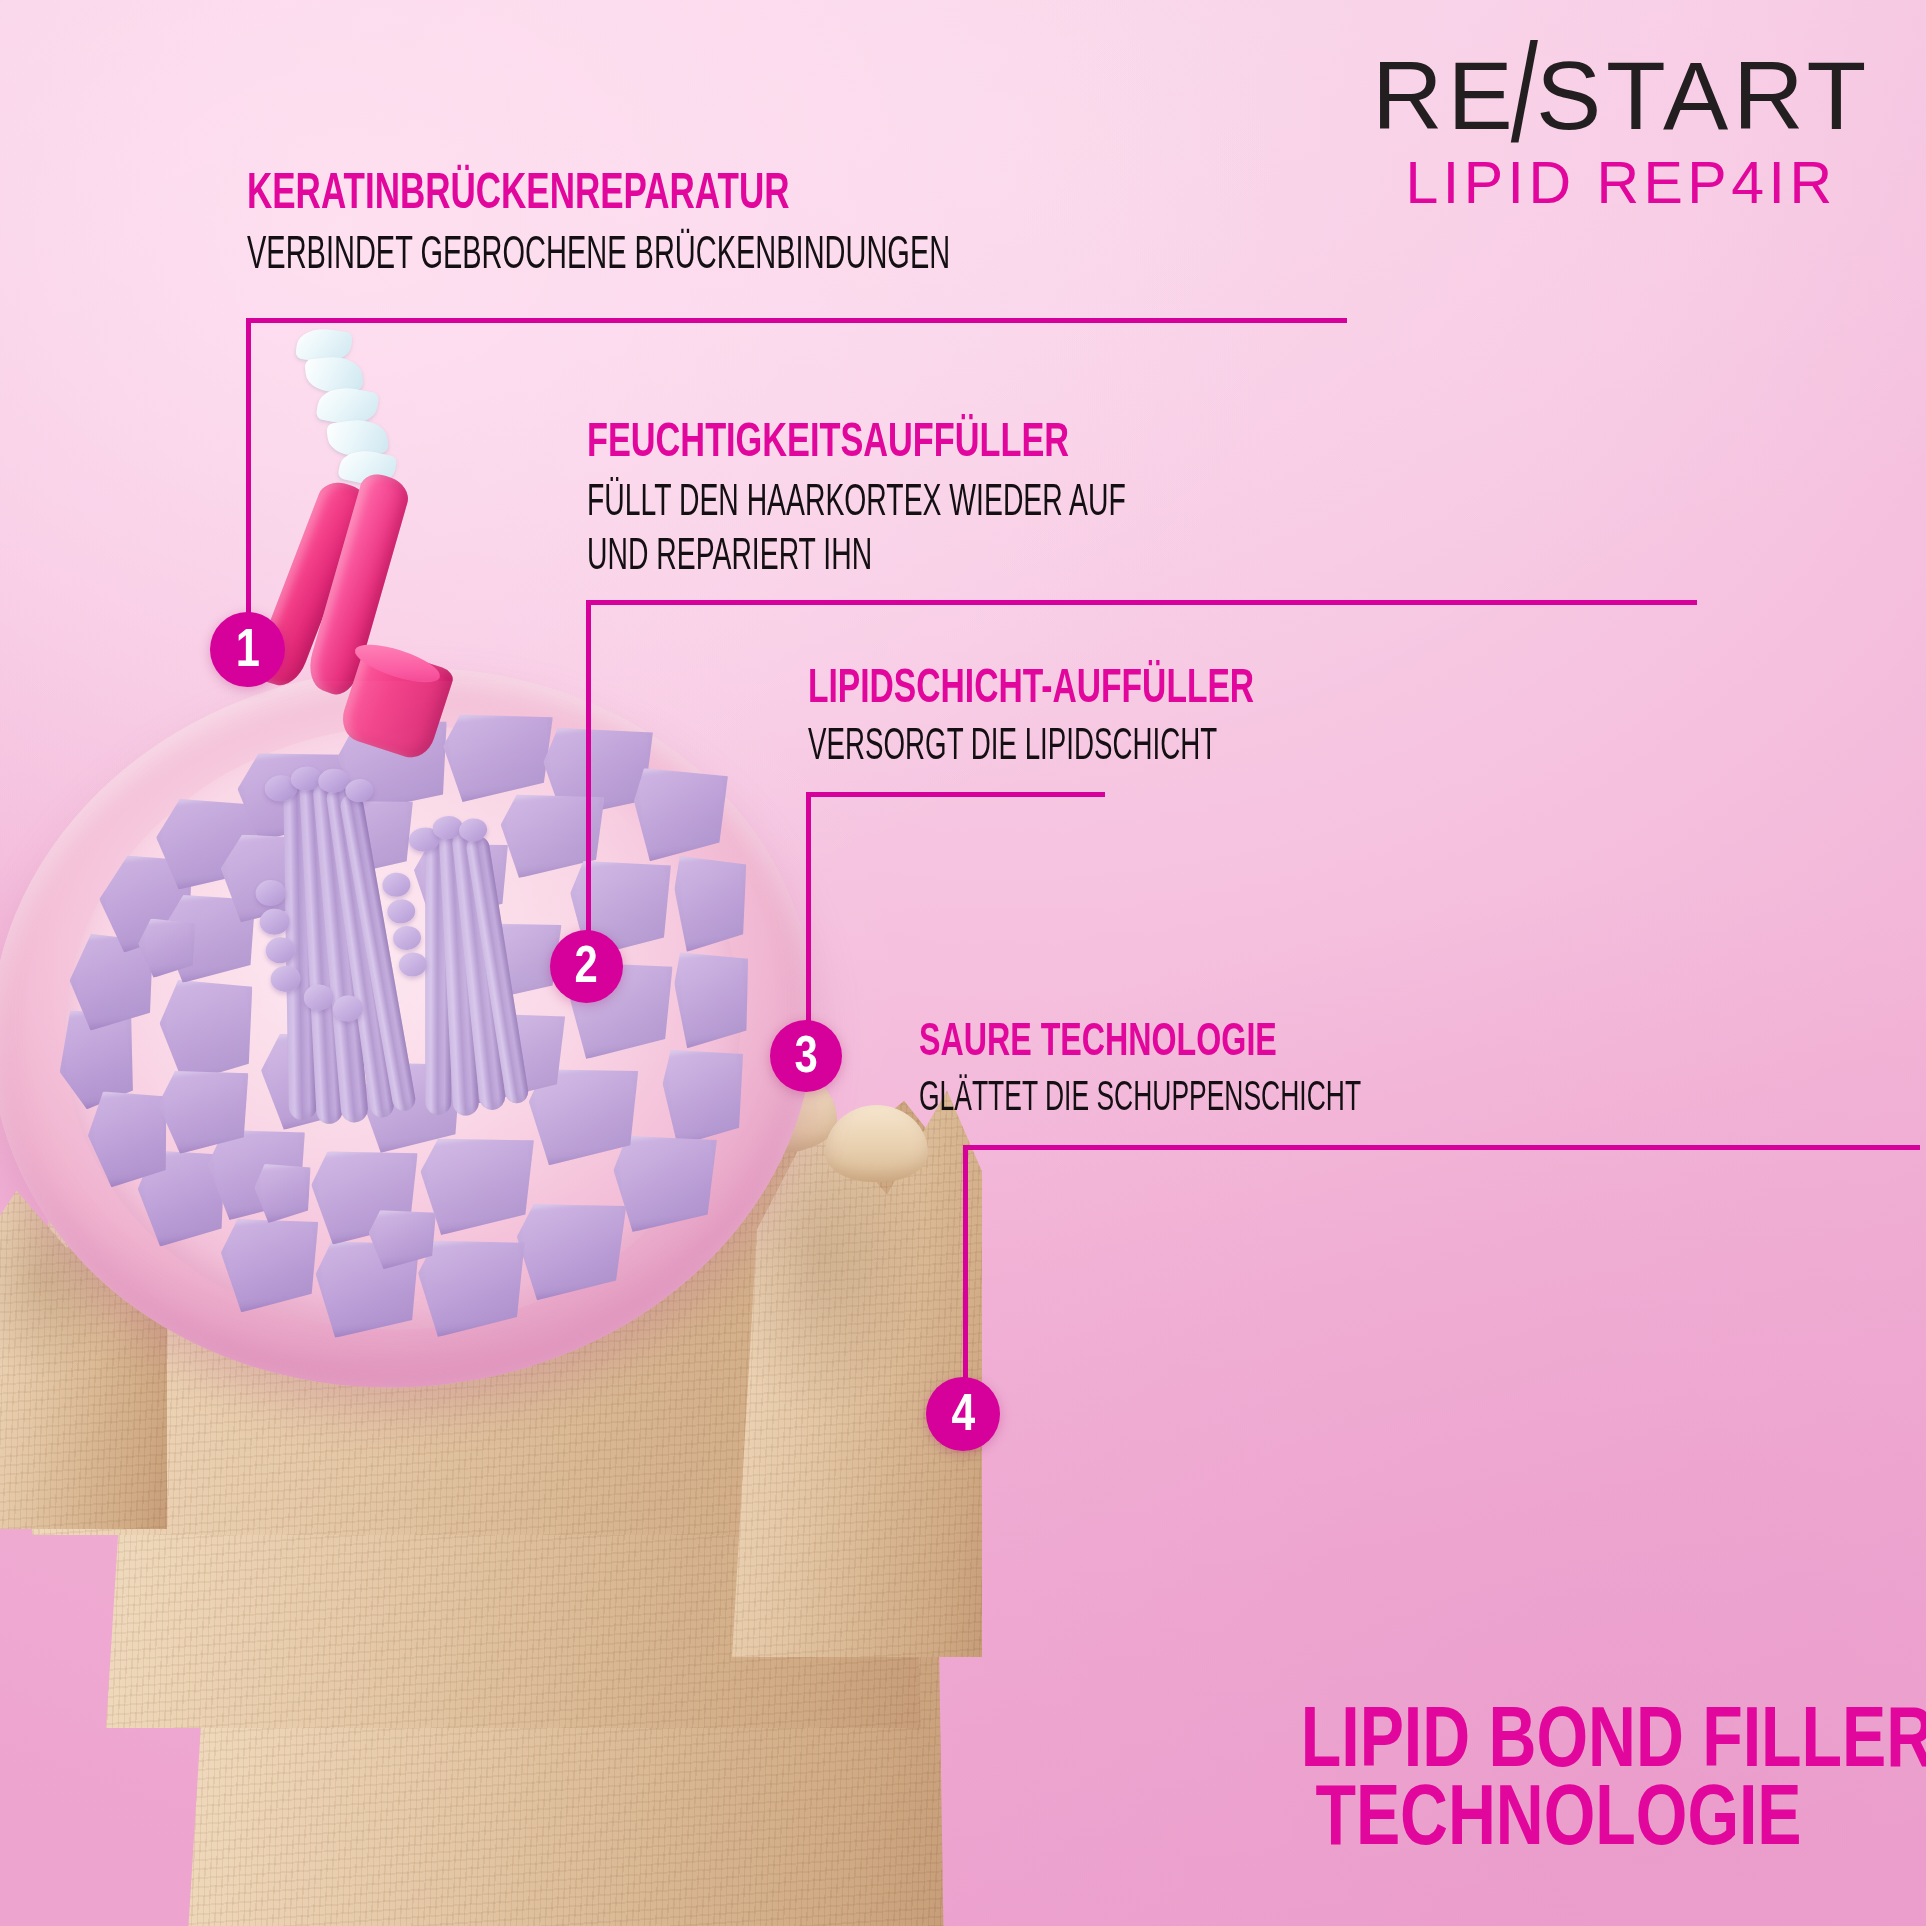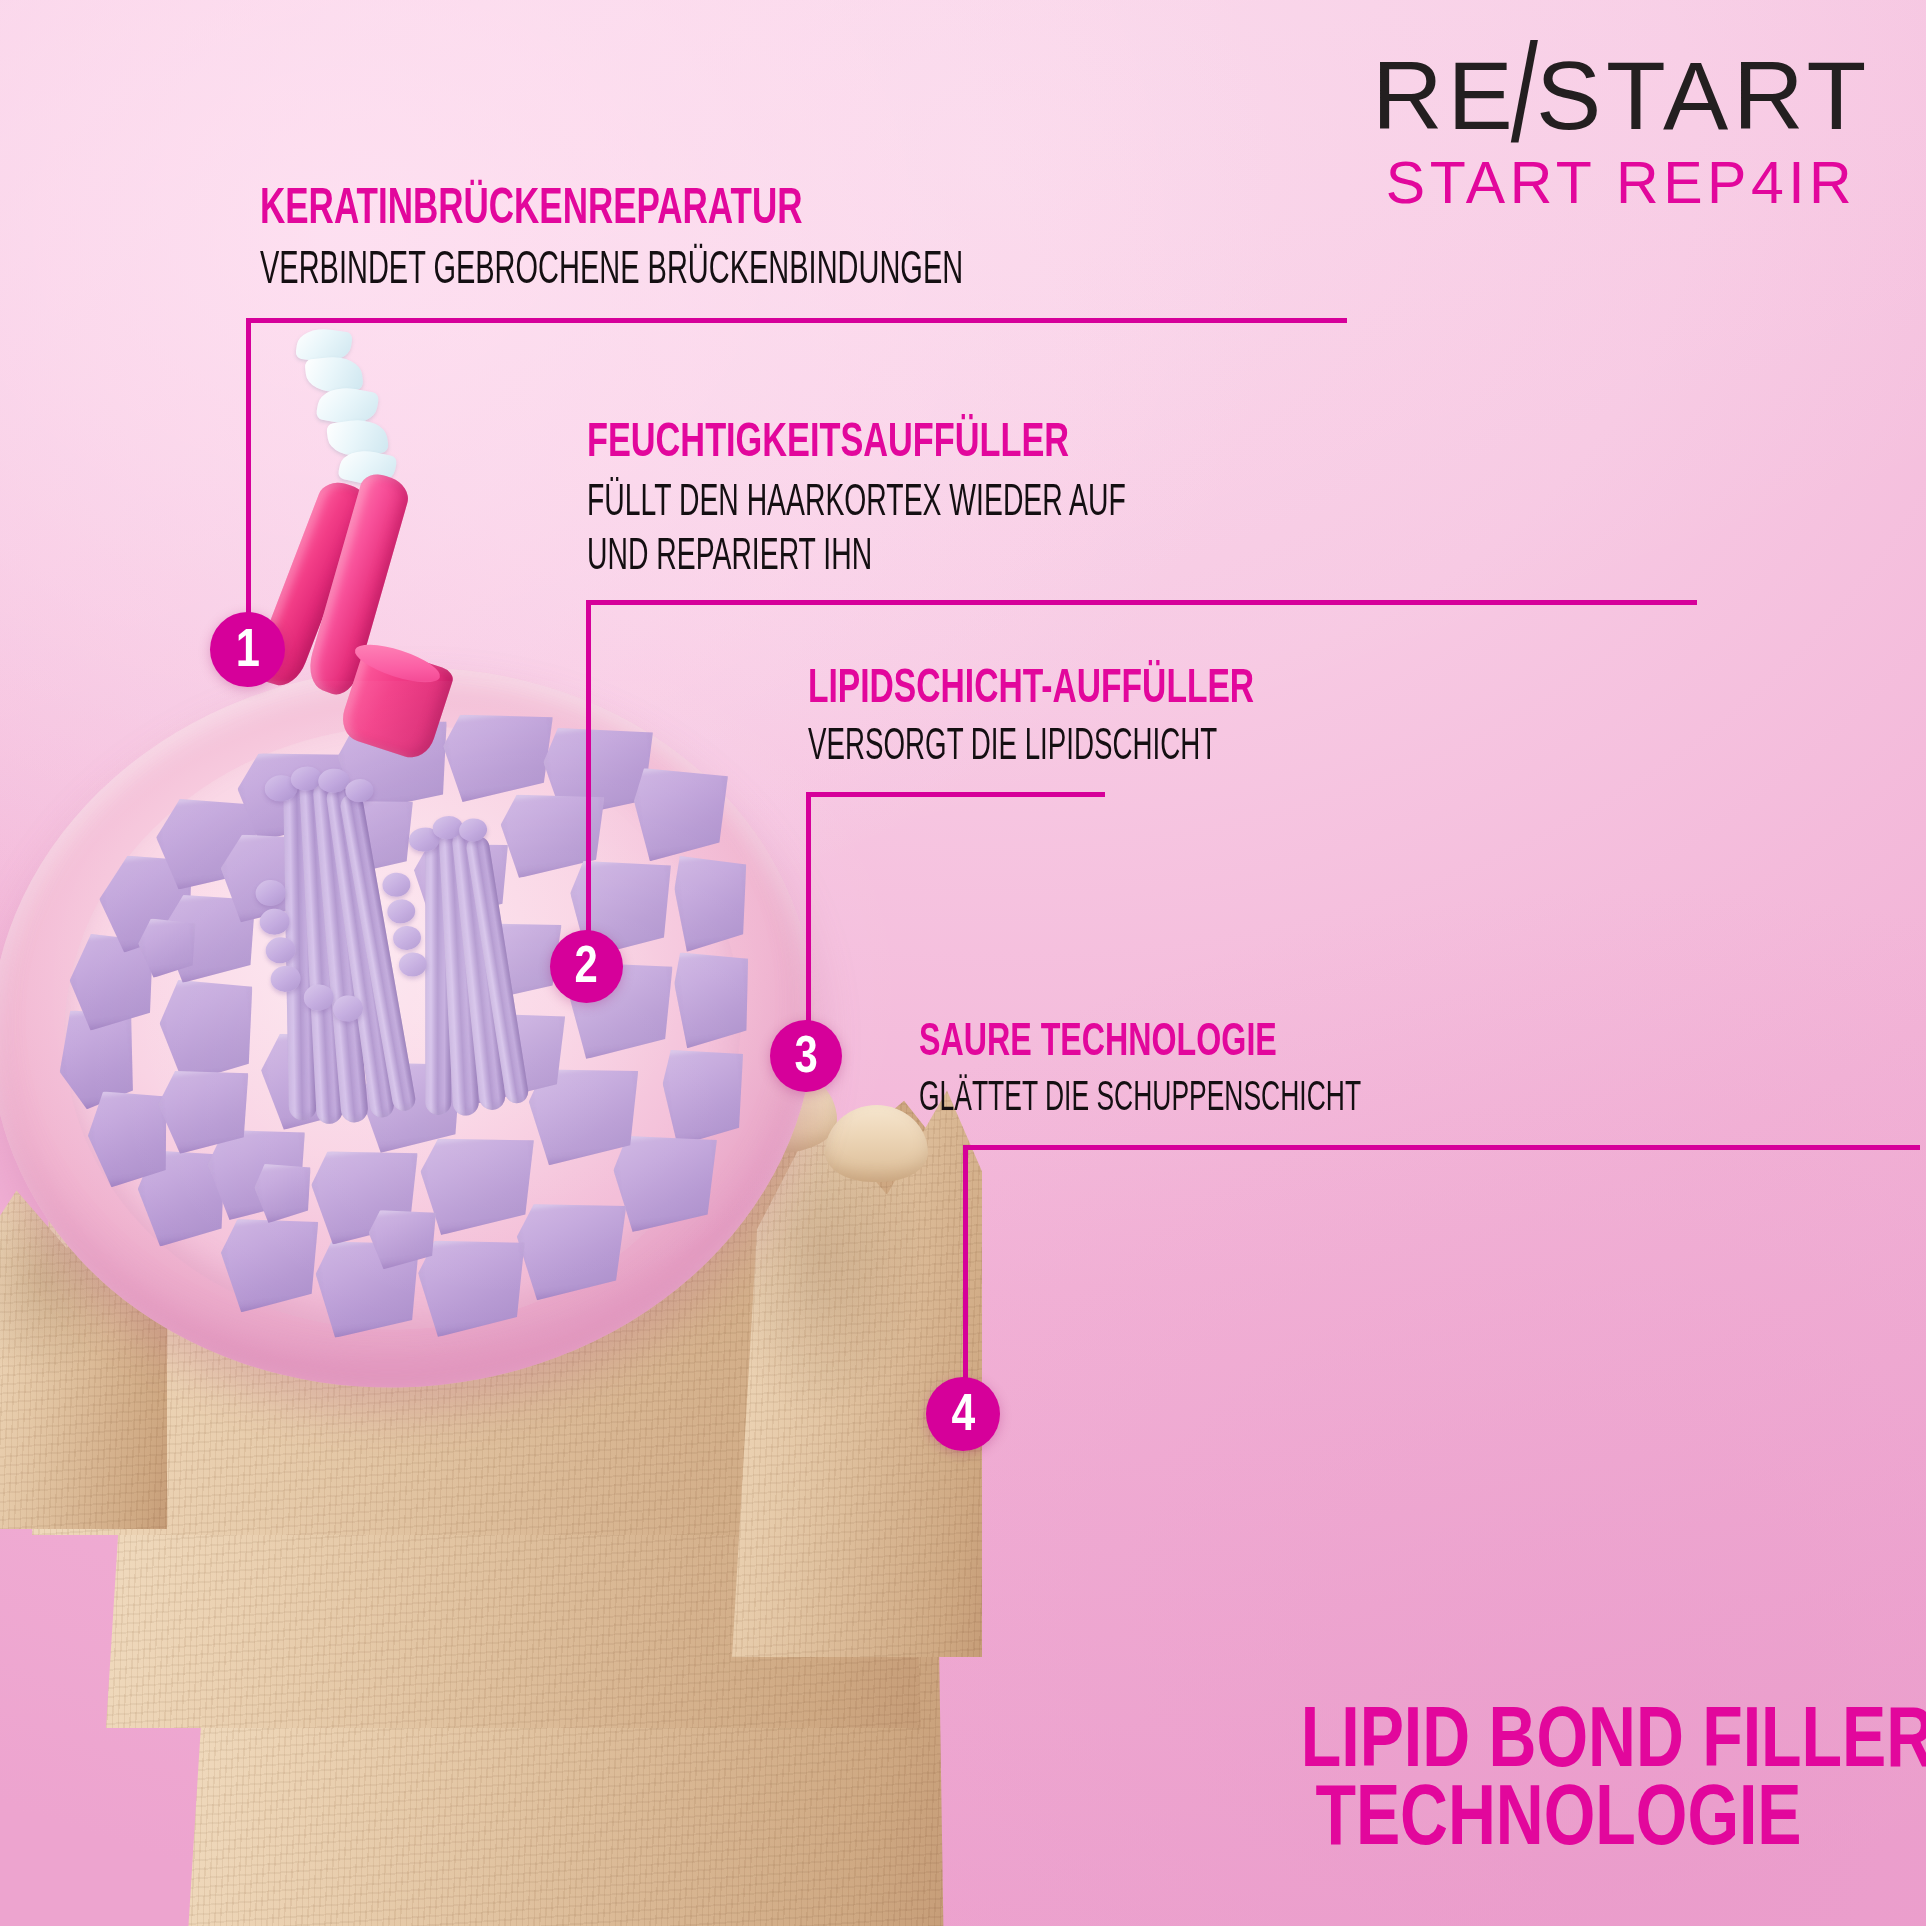--- a/index.html
+++ b/index.html
@@ -46,21 +46,21 @@
     transform:scaleX(.70); transform-origin:left center;
     white-space:nowrap; letter-spacing:0px;
   }
   .callout .sub {
     color:#140f12; font-weight:300; line-height:1.02;
     transform:scaleX(.63); transform-origin:left center;
     white-space:nowrap; letter-spacing:0px;
   }
   .callout .sub div { white-space:nowrap; }
 
-  #c1 { left:247px; top:183px;margin-left:13px; }
+  #c1 { left:247px; top:168px; }
   #c1 .ttl { font-size:50px; }
   #c1 .sub { font-size:46px; margin-top:13px; }
 
   #c2 { left:587px; top:416px; }
   #c2 .ttl { font-size:49px; }
   #c2 .sub { font-size:45px; margin-top:14px; }
   #c2 .sub div + div { margin-top:9px; }
 
   #c3 { left:808px; top:663px; }
   #c3 .ttl { font-size:48px; }
@@ -326,21 +326,21 @@
          border-radius:50%;
          background:linear-gradient(160deg,#ff8bbb 0%, #fb5ea4 60%, #ef3e8c 100%);
          transform:rotate(18deg);"></div>
   </div>
 
   <div id="illo-shade"></div>
 </div>
 
 <div id="logo">
   <div class="restart"><span>RE</span><span class="slash">/</span><span>START</span></div>
-  <div class="bond"><span>START REP</span><span class="four">4</span><span>IR</span></div>
+  <div class="bond"><span>LIPID REP</span><span class="four">4</span><span>IR</span></div>
 </div>
 
 <div class="callout" id="c1">
   <div class="ttl">KERATINBRÜCKENREPARATUR</div>
   <div class="sub">
     <div>VERBINDET GEBROCHENE BRÜCKENBINDUNGEN</div>
   </div>
 </div>
 <div class="leader">
   <div class="h" style="left:246px; top:318px; width:1101px;"></div>

